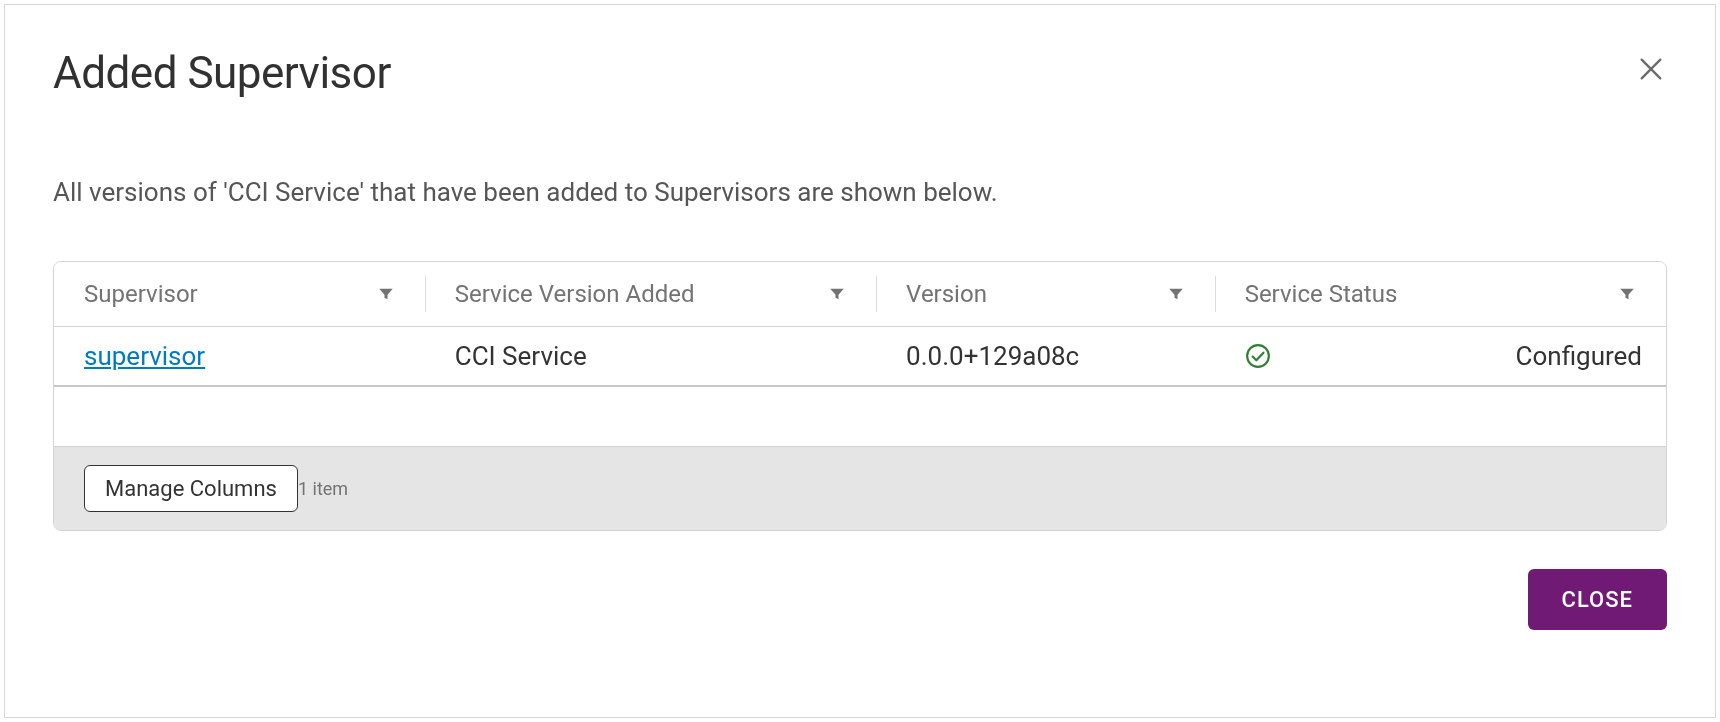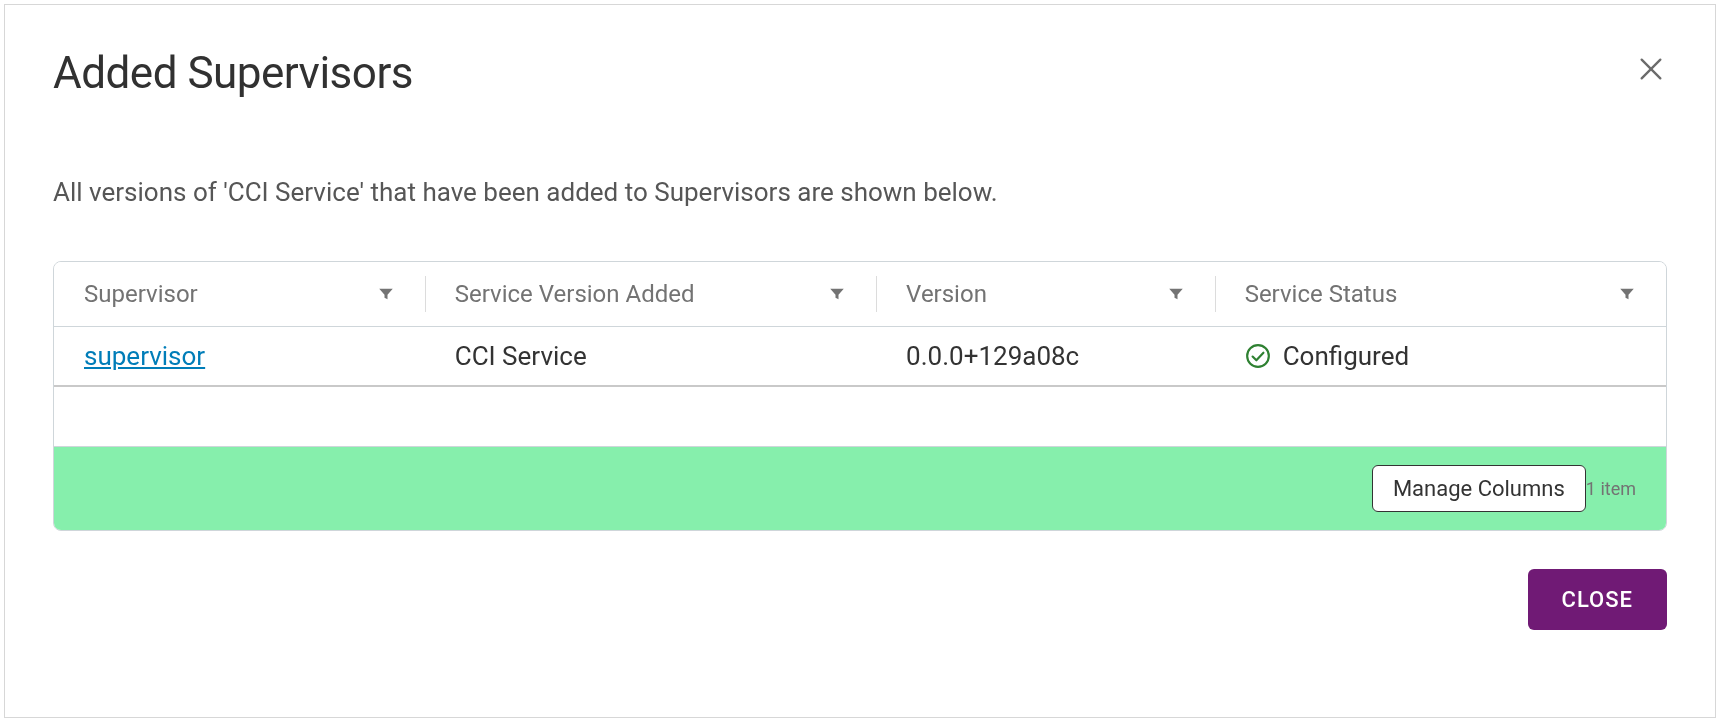--- a/index.html
+++ b/index.html
@@ -94,37 +94,38 @@
   }
   .link {
     color: #007db8;
     text-decoration: underline;
     cursor: pointer;
   }
   .status-cell {
     display: flex;
     align-items: center;
     gap: 12px;
+    justify-content: space-between;
   }
   .status-icon {
     width: 26px; height: 26px;
     color: #2f8132;
     flex-shrink: 0;
   }
   .table-empty {
     height: 60px;
     border-bottom: 1px solid #cfd6da;
     background: #fff;
   }
   .table-footer {
     display: flex;
     align-items: center;
-    justify-content: flex-end;
+    justify-content: flex-start;
     padding: 18px 30px;
-    background: #86efac;
+    background: #e5e5e5;
   }
   .manage-columns-btn {
     font-size: 22px;
     color: #333;
     background: #fff;
     border: 1.5px solid #333;
     border-radius: 6px;
     padding: 10px 20px;
     cursor: pointer;
     font-family: inherit;
@@ -154,21 +155,21 @@
   .col-servicename { width: 28%; }
   .col-version { width: 21%; }
   .col-status { width: 28%; }
 </style>
 </head>
 <body>
 
 <div class="dialog-frame">
 
   <div class="dialog-header">
-    <h1 class="dialog-title">Added Supervisors</h1>
+    <h1 class="dialog-title">Added Supervisor</h1>
     <svg class="close-icon" viewBox="0 0 24 24" fill="none" stroke="currentColor" stroke-width="2" stroke-linecap="round">
       <line x1="4" y1="4" x2="20" y2="20"></line>
       <line x1="20" y1="4" x2="4" y2="20"></line>
     </svg>
   </div>
 
   <div class="description">All versions of 'CCI Service' that have been added to Supervisors are shown below.</div>
 
   <div class="table-wrap">
     <table class="data">

